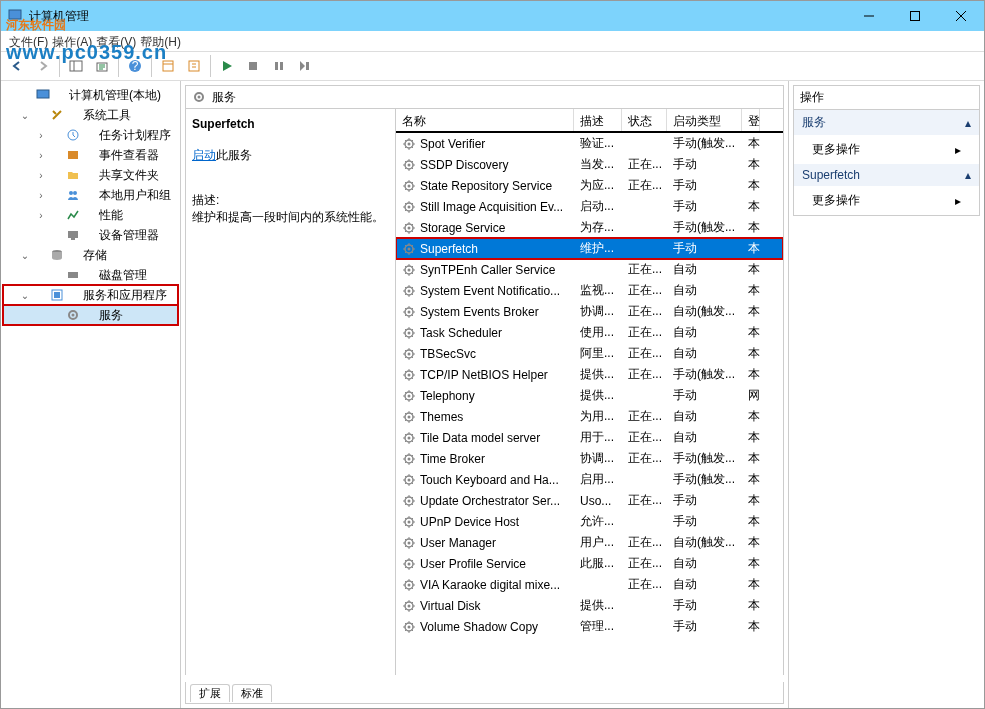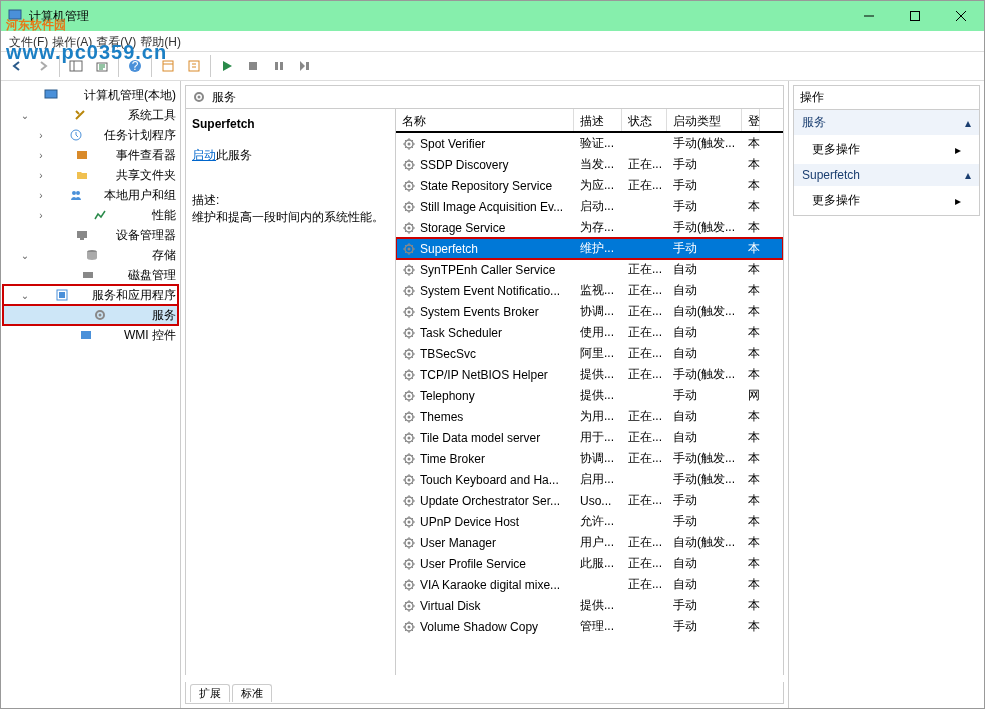--- a/index.html
+++ b/index.html
@@ -1,29 +1,29 @@
 <!DOCTYPE html>
 <html><head>
 <meta charset="utf-8">
 <style>
 * { margin: 0; padding: 0; box-sizing: border-box; font-family: "Microsoft YaHei", "Segoe UI", sans-serif; font-size: 12px; }
 body { background: #fff; width: 985px; height: 709px; overflow: hidden; border: 1px solid #999; }
-.titlebar { height: 30px; display: flex; align-items: center; padding: 0 0 0 6px; background: #86efac; }
+.titlebar { height: 30px; display: flex; align-items: center; padding: 0 0 0 6px; background: #7dd3fc; }
 .titlebar .icon { width: 16px; height: 16px; margin-right: 6px; }
 .titlebar .title { flex: 0 0 auto; font-size: 12px; color: #000; }
 .titlebar .spacer { flex: 1; }
 .winbtn { width: 46px; height: 30px; display: flex; align-items: center; justify-content: center; color: #000; }
 .menubar { height: 20px; display: flex; align-items: flex-end; padding: 0 8px; gap: 4px; color: #333; }
 .menubar span { cursor: default; }
 .toolbar { height: 30px; border-top: 1px solid #ddd; border-bottom: 1px solid #ddd; display: flex; align-items: center; padding: 0 4px; gap: 2px; }
 .tbbtn { width: 24px; height: 24px; display: flex; align-items: center; justify-content: center; border: 1px solid transparent; }
 .tbsep { width: 1px; height: 22px; background: #ccc; margin: 0 2px; }
 .content { display: flex; height: calc(100% - 80px); }
 .tree { width: 180px; border-right: 1px solid #ccc; padding: 4px 2px; overflow: auto; }
-.tree-item { display: flex; align-items: center; height: 20px; padding: 0 2px; gap: 18px; white-space: nowrap; cursor: default; justify-content: space-between; }
+.tree-item { display: flex; align-items: center; height: 20px; padding: 0 2px; gap: 18px; white-space: nowrap; cursor: default; }
 .tree-item .tw { width: 12px; text-align: center; color: #666; font-size: 10px; }
 .tree-item .ticon { width: 16px; height: 16px; display: flex; align-items: center; justify-content: center; }
 .tree-item .tlabel { white-space: nowrap; }
 .tree-item.selected { background: #cde6f7; }
 .tree-item.boxed { outline: 2px solid #c00; outline-offset: -1px; }
 .indent1 { padding-left: 16px; }
 .indent2 { padding-left: 32px; }
 .middle { flex: 1; display: flex; flex-direction: column; border-right: 1px solid #ccc; }
 .mid-header { height: 24px; border: 1px solid #ccc; margin: 4px 4px 0 4px; display: flex; align-items: center; padding: 0 6px; gap: 6px; background: #fff; }
 .mid-body { flex: 1; display: flex; margin: 0 4px; border-left: 1px solid #ccc; border-right: 1px solid #ccc; overflow: hidden; }
@@ -277,29 +277,20 @@
     <div class="tree-item indent2 boxed selected">
         <span class="tw"></span>
         <span class="ticon">
           <svg width="14" height="14">
             <circle cx="7" cy="7" r="4" fill="none" stroke="#888" stroke-width="2"></circle>
             <circle cx="7" cy="7" r="1.5" fill="#888"></circle>
           </svg>
         </span>
         <span class="tlabel">服务</span>
       </div>
-    <div class="tree-item indent2">
-        <span class="tw"></span>
-        <span class="ticon">
-          <svg width="14" height="14">
-            <rect x="2" y="3" width="10" height="8" fill="#4a90d9"></rect>
-          </svg>
-        </span>
-        <span class="tlabel">WMI 控件</span>
-      </div>
   </div>
 
   <div class="middle">
     <div class="mid-header">
       <span>
           <svg width="14" height="14">
             <circle cx="7" cy="7" r="4" fill="none" stroke="#888" stroke-width="2"></circle>
             <circle cx="7" cy="7" r="1.5" fill="#888"></circle>
           </svg>
         </span>

